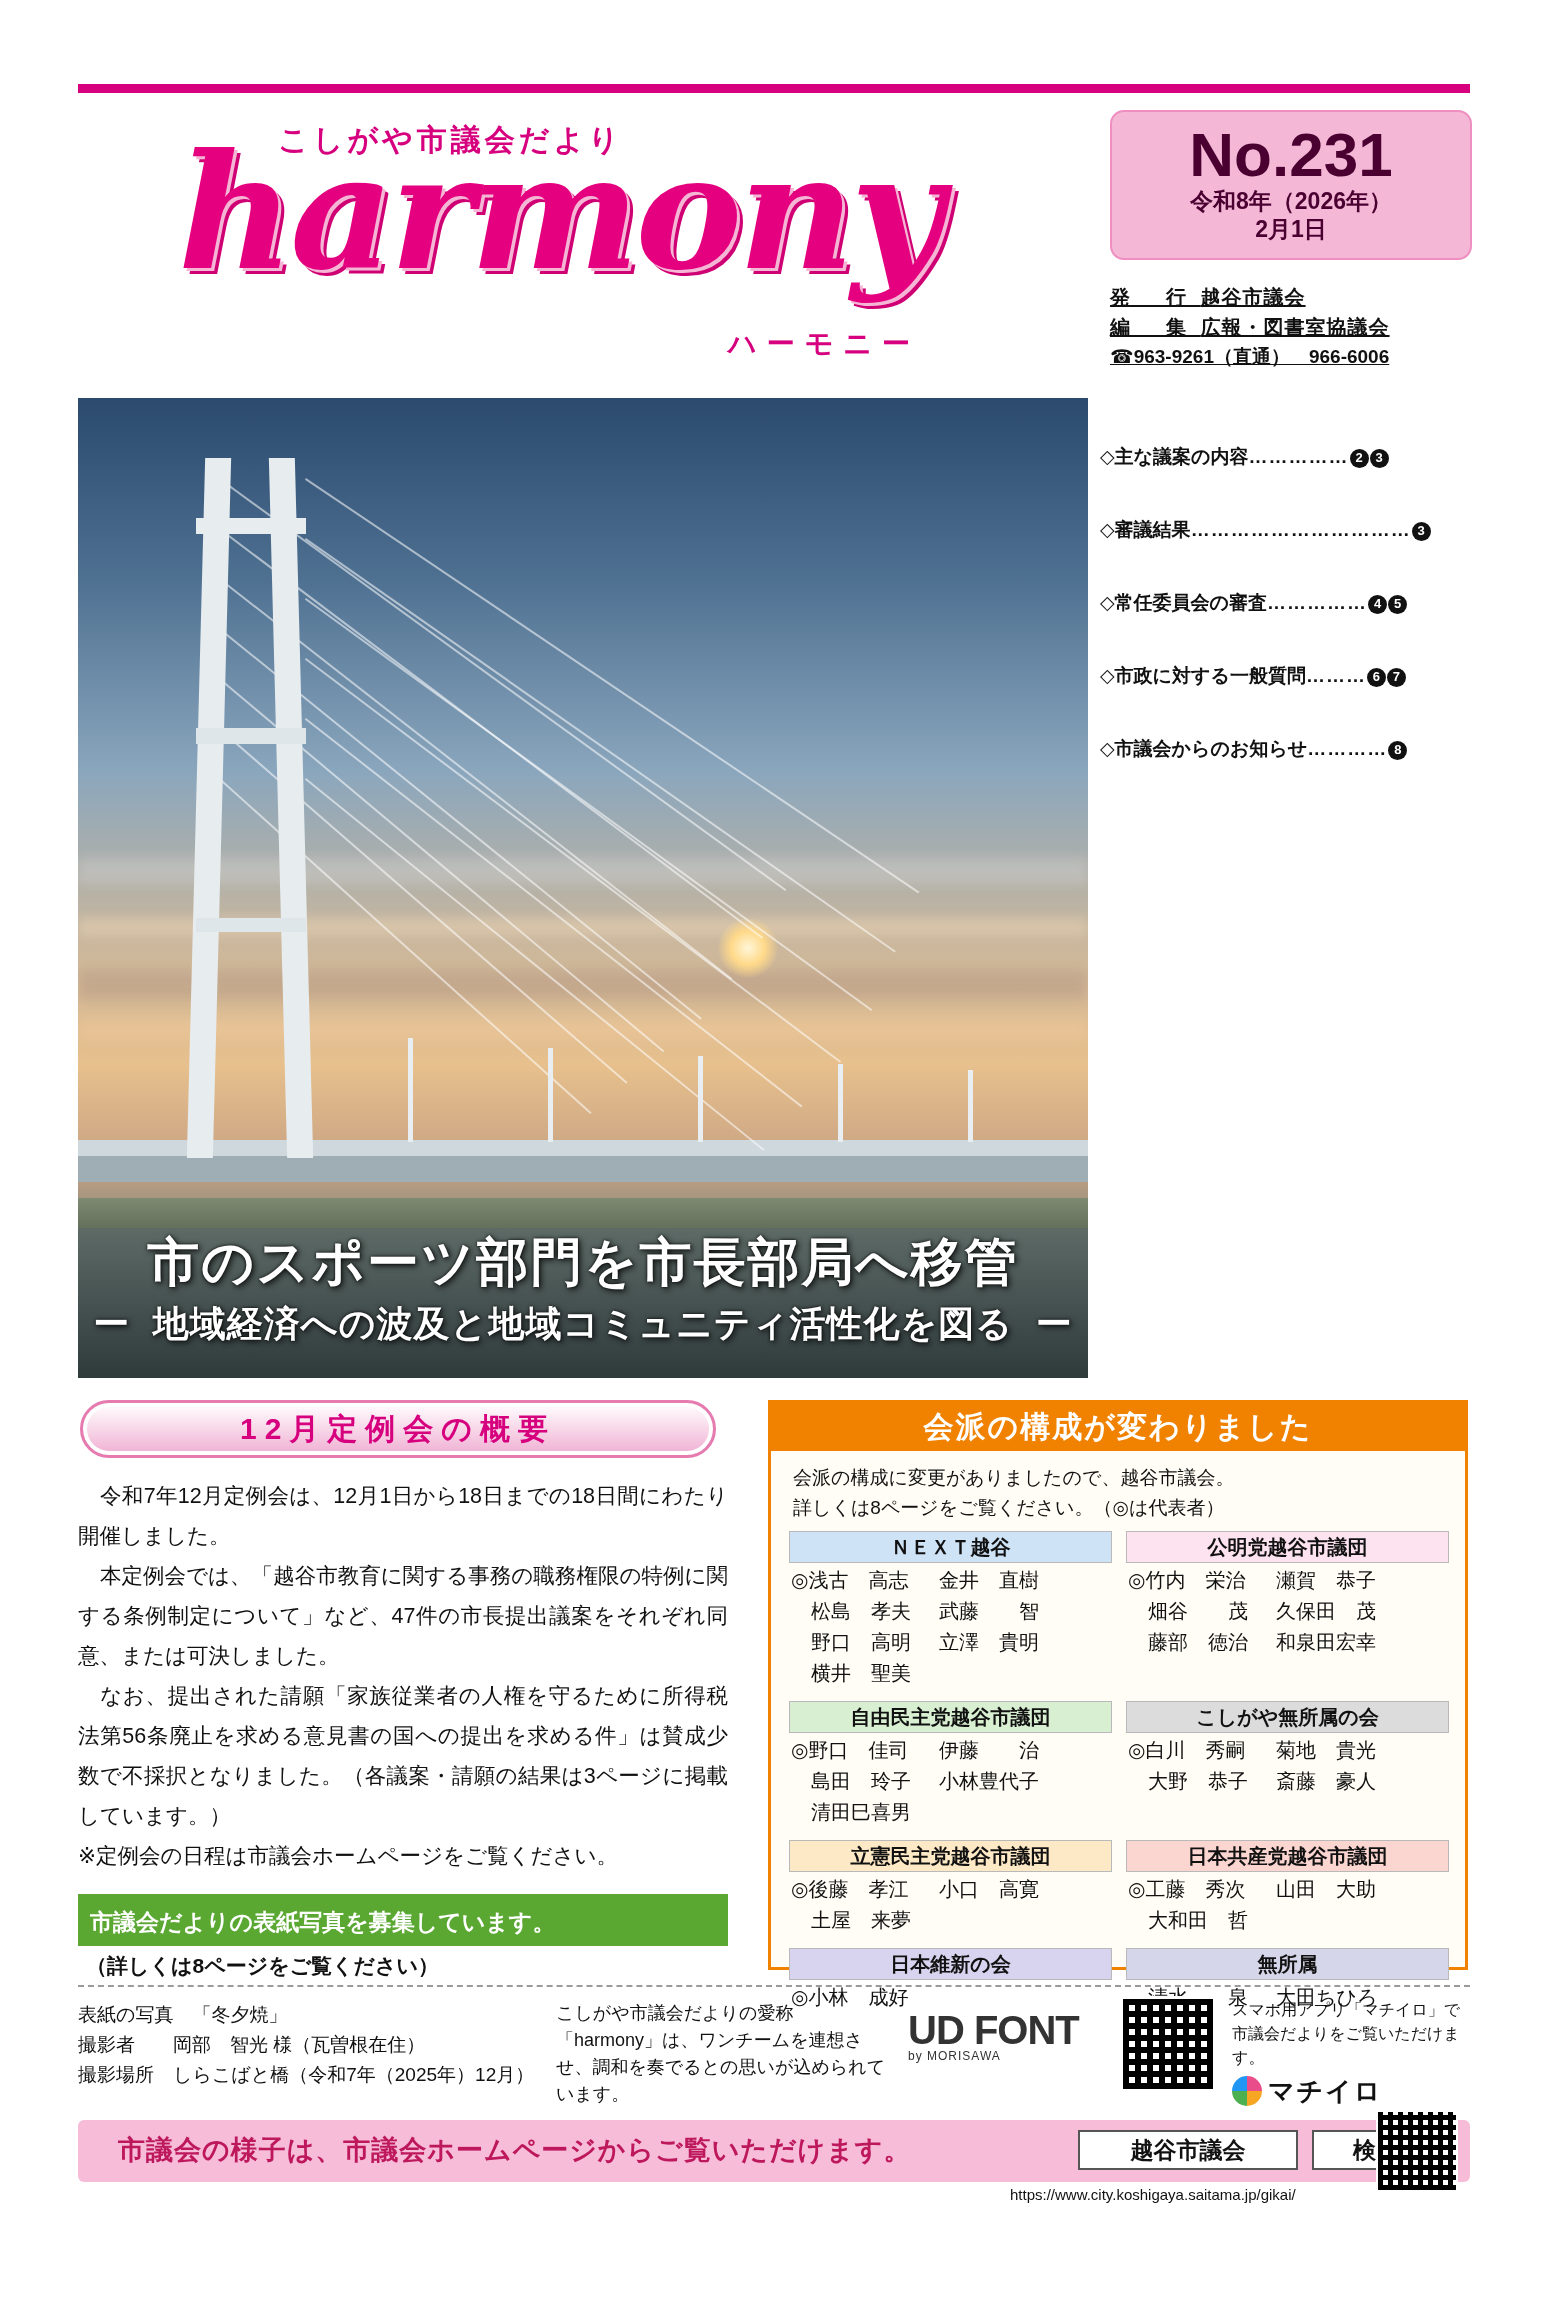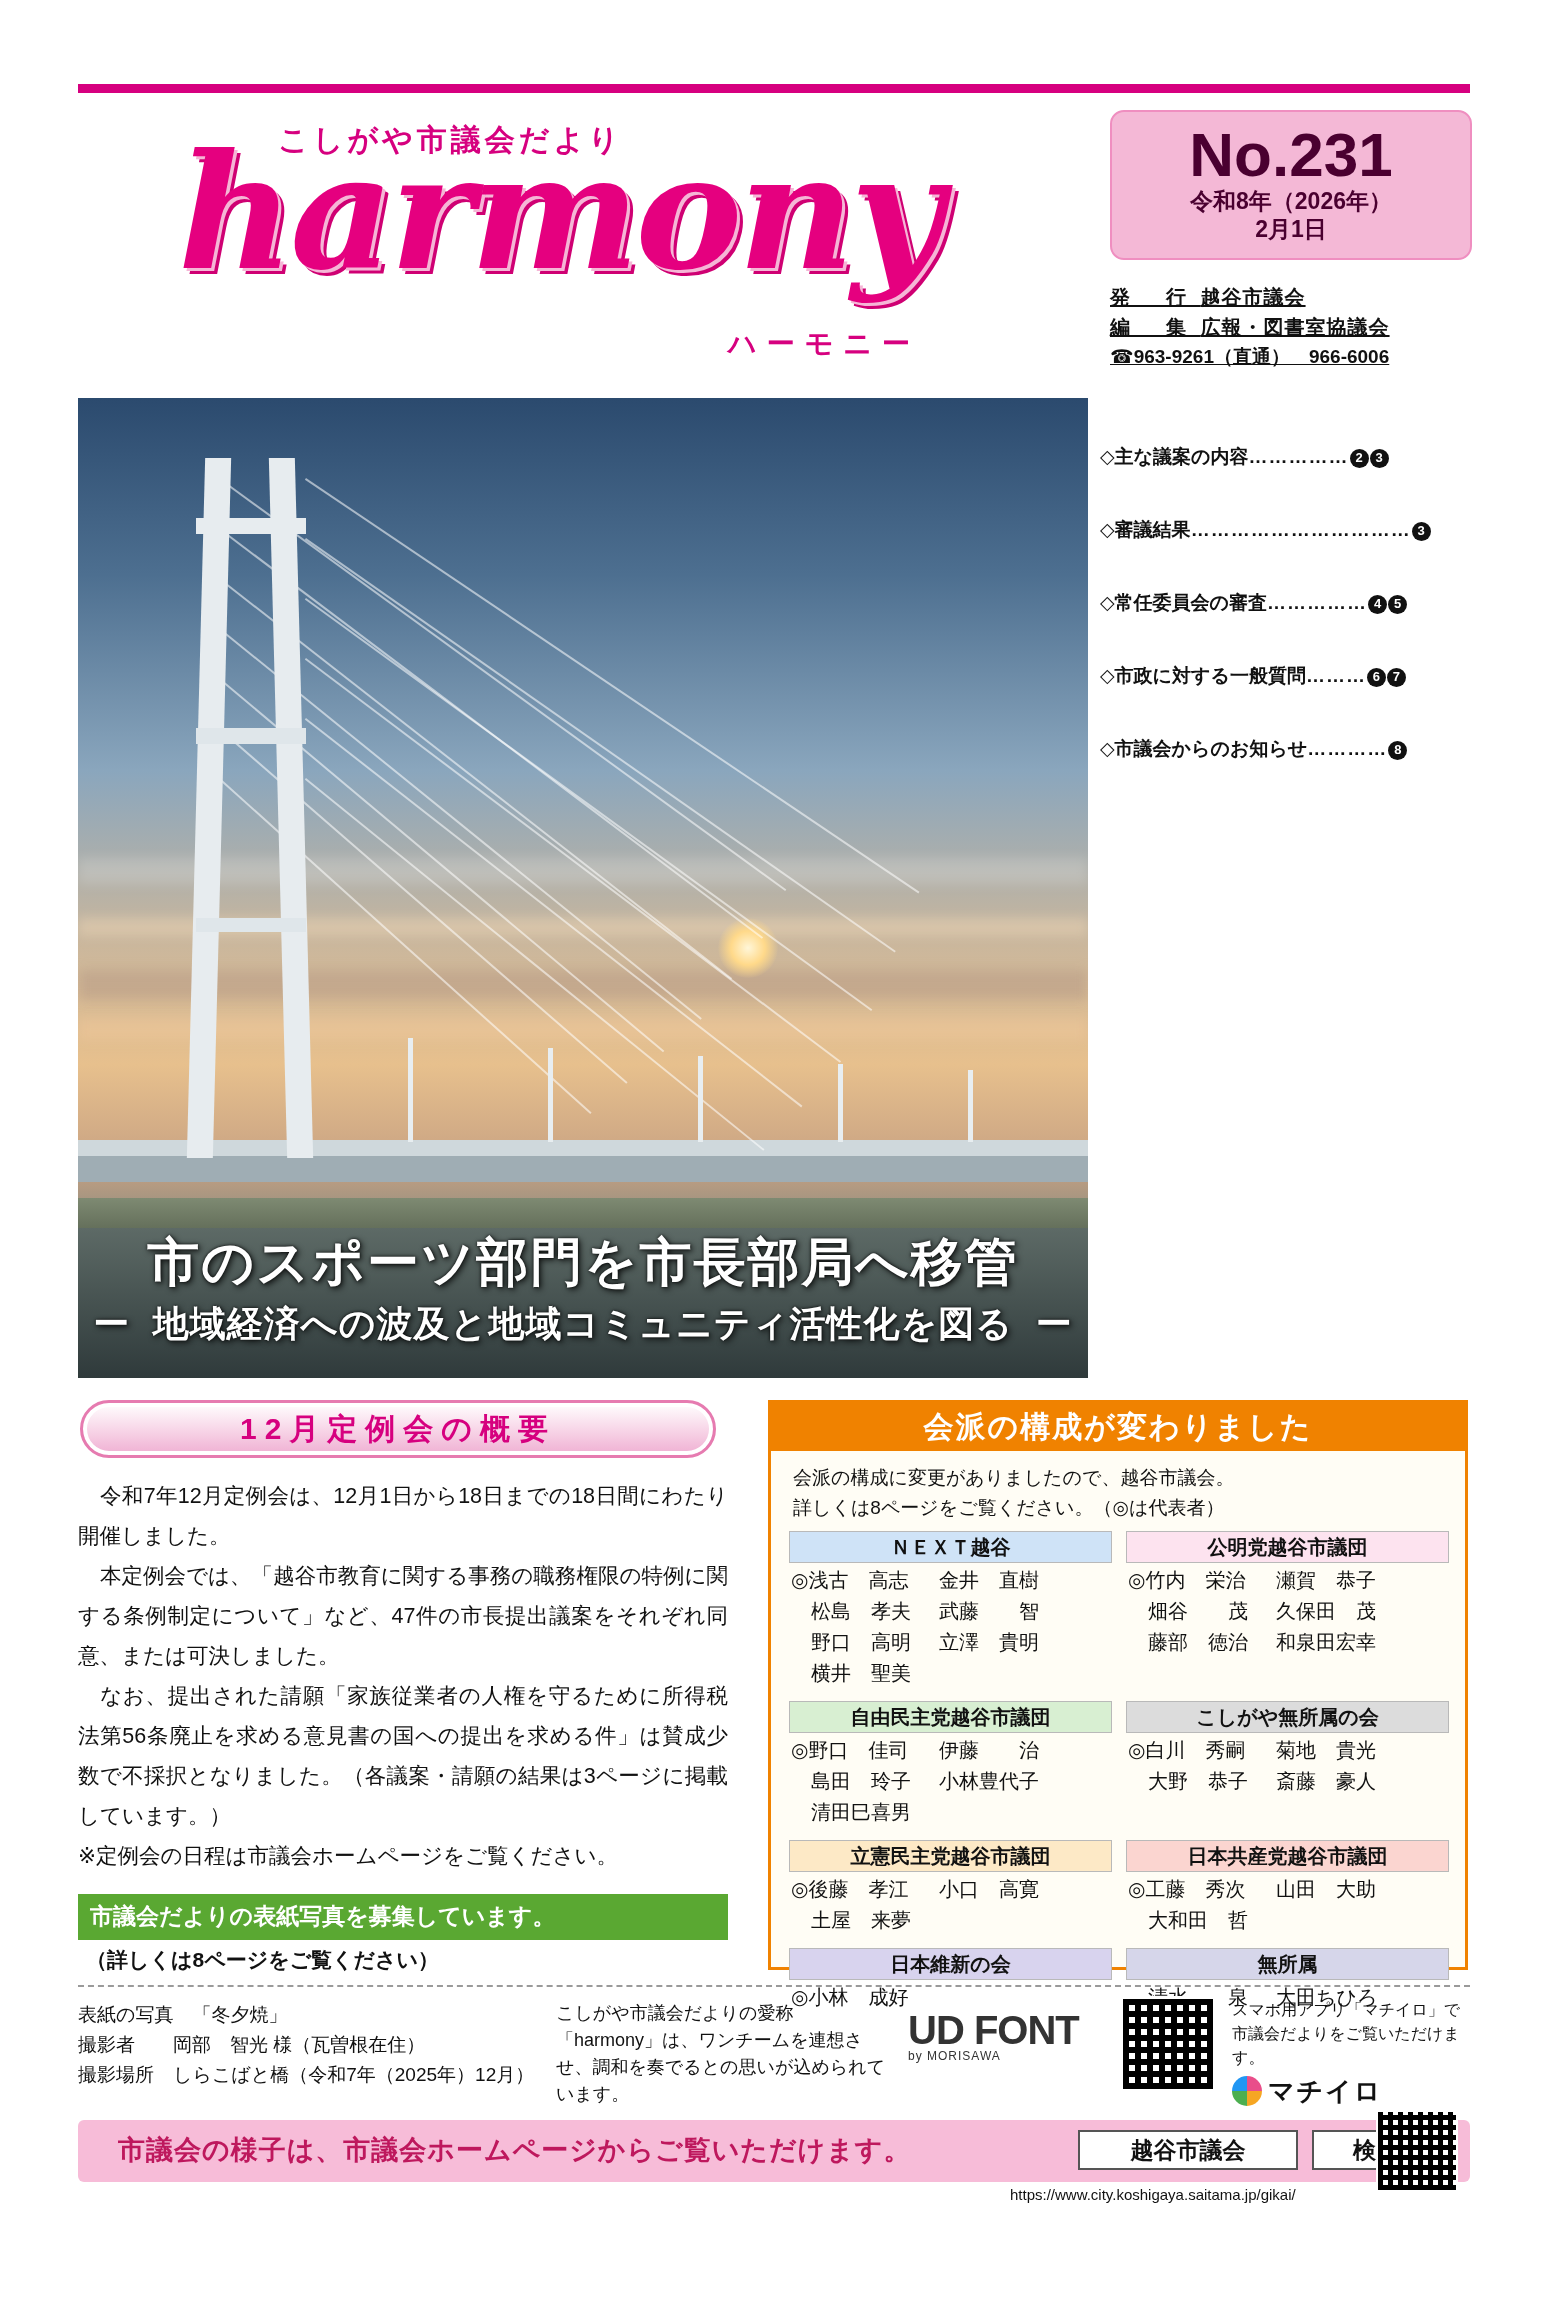--- a/index.html
+++ b/index.html
@@ -151,21 +151,21 @@
   }
   .body-text {
     margin-top:18px; width:650px;
     font-size:21.5px; line-height:40px; color:#111;
     text-align:justify;
   }
   .body-text p { margin:0 0 0 0; text-indent:22px; }
   .body-text p.noindent { text-indent:0; }
   .green-note {
     margin-top:18px; width:650px; background:#5aa832; color:#fff;
-    font-size:23px; font-weight:bold; padding:7px 10px 8px 12px; line-height:31px;
+    font-size:23px; font-weight:bold; padding:13px 10px 8px 12px; line-height:31px;
   }
   .green-sub {
     width:650px; color:#111; font-size:21px; padding:6px 0 0 8px; font-weight:bold;
   }
   
   .right-col {
     position:absolute; left:768px; top:1400px; width:700px; height:570px;
     border:3px solid #f08200; background:#fffdf5;
   }
   .rc-title {

